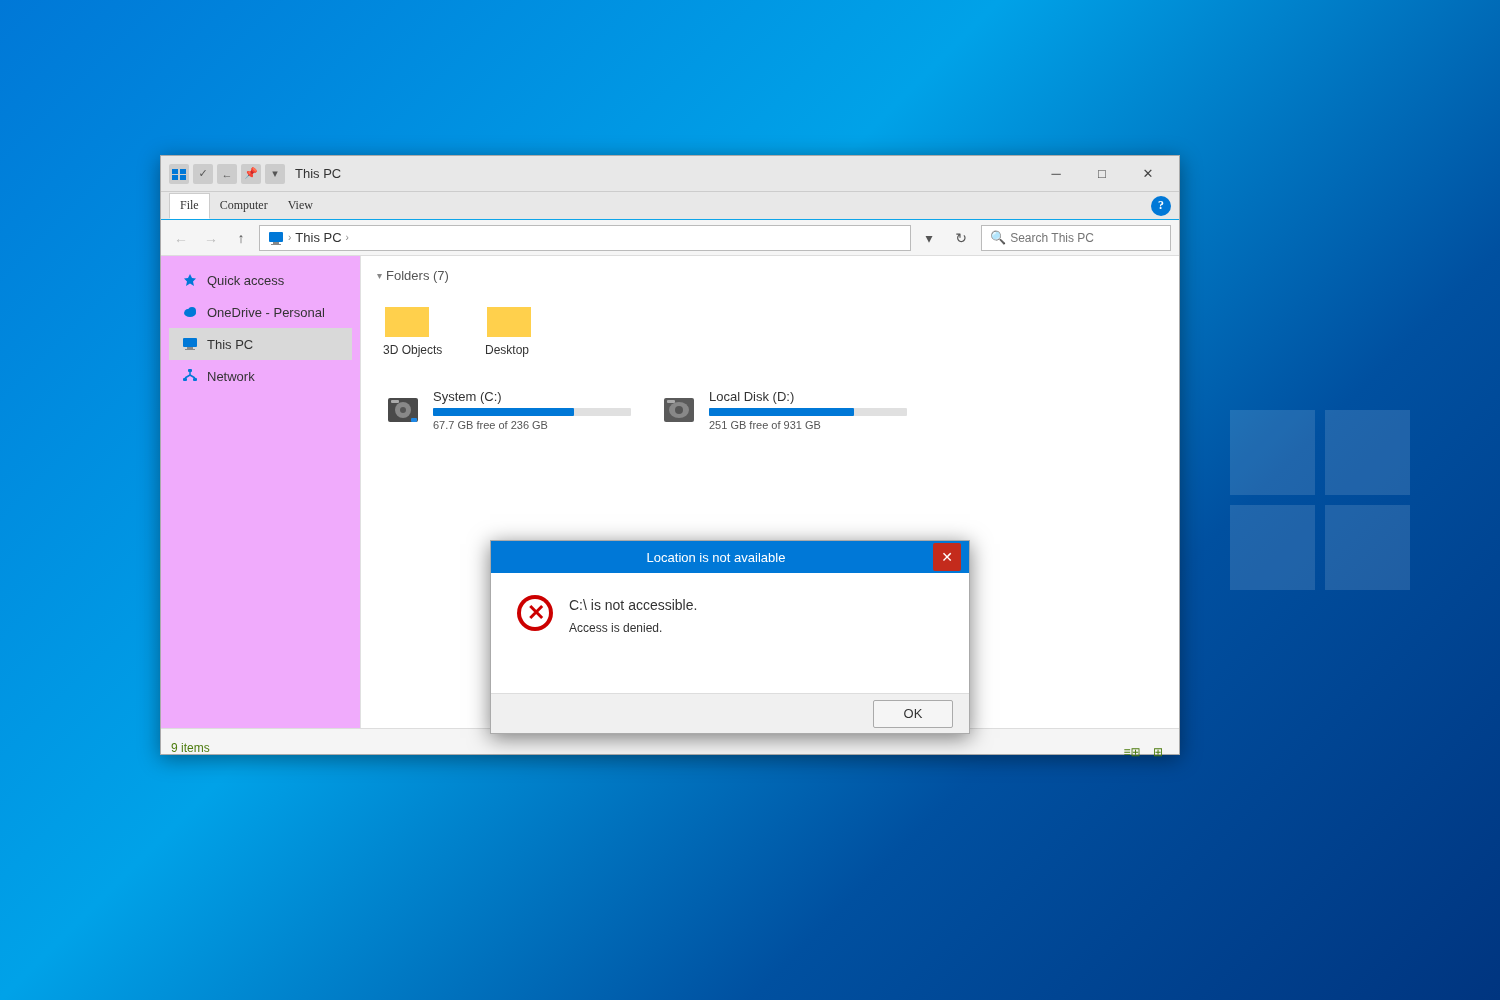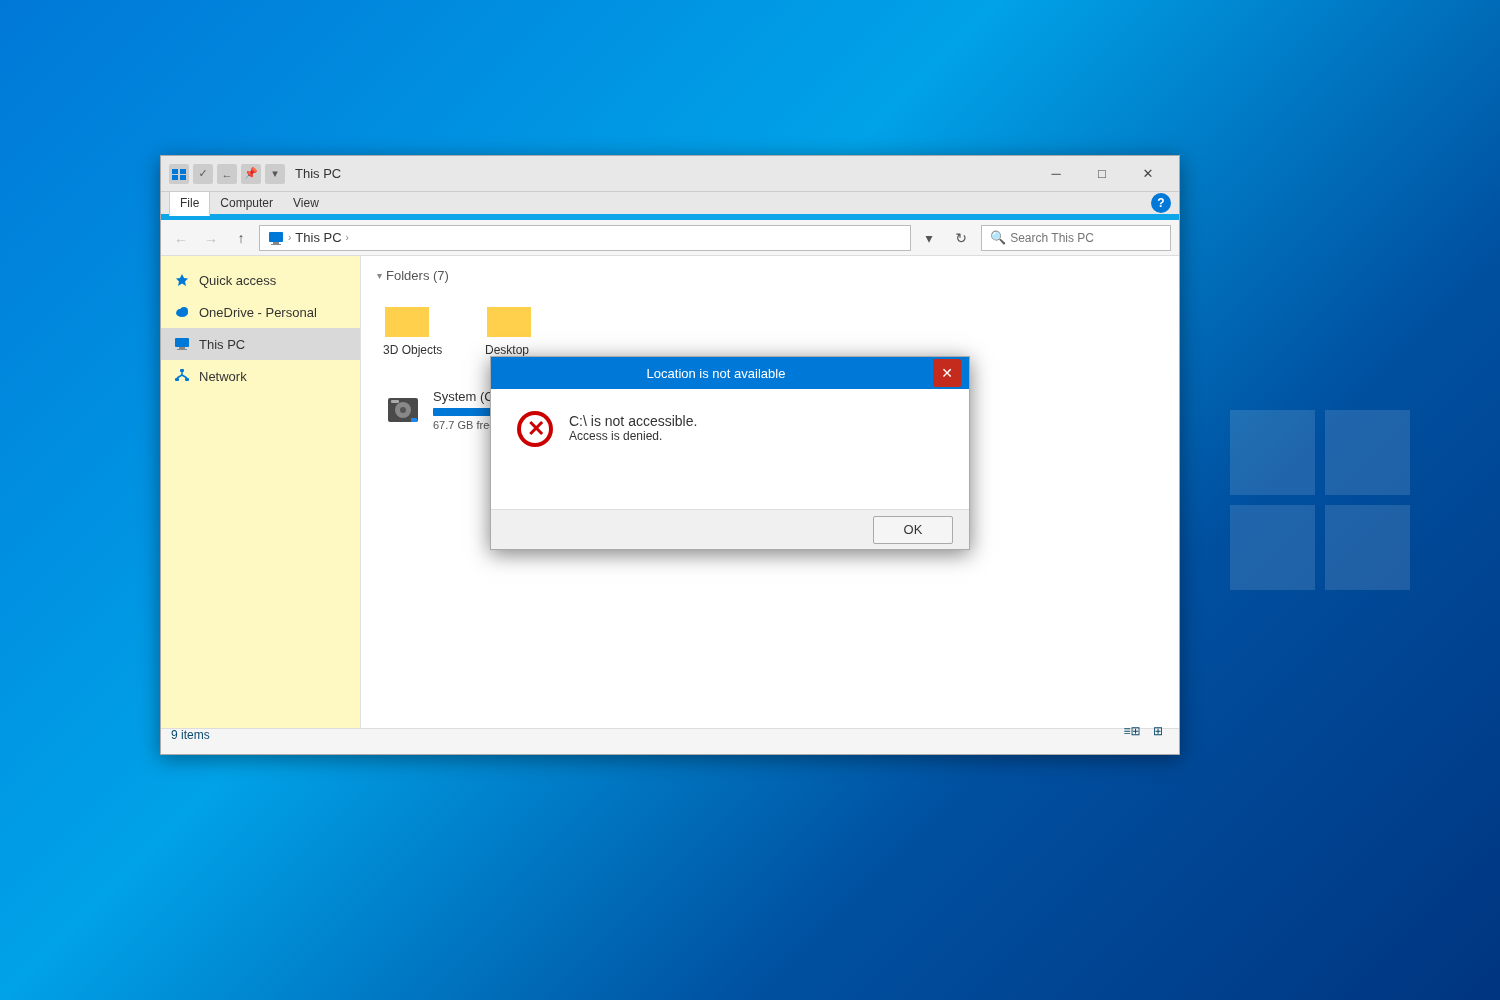--- a/index.html
+++ b/index.html
@@ -87,22 +87,23 @@
       border: none;
     }
 
     
     .menu-bar {
       height: 28px;
       background: #e8e8e8;
       display: flex;
       align-items: center;
       padding: 0 8px;
-      border-bottom: 6px solid #0ea5e9;
-      flex-shrink: 0;
+      border-bottom: 1px solid #0ea5e9;
+      flex-shrink: 0;
+      font-family: Liberation Serif, serif;
     }
     .menu-item {
       padding: 4px 10px;
       font-size: 12px;
       color: #333;
       cursor: pointer;
     }
     .menu-item.active {
       background: #fff;
       border: 1px solid #ccc;
@@ -194,23 +195,23 @@
     
     .content-area {
       display: flex;
       flex: 1;
       overflow: hidden;
     }
 
     
     .sidebar {
       width: 200px;
-      background: #fef9c3;
+      background: #f0abfc;
       border-right: 1px solid #e0e0e0;
-      padding: 8px 0;
+      padding: 8px 8px;
       flex-shrink: 0;
     }
     .sidebar-item {
       height: 32px;
       display: flex;
       align-items: center;
       padding: 0 12px;
       gap: 8px;
       font-size: 13px;
       color: #333;
@@ -314,24 +315,24 @@
       font-size: 11px;
       color: #555;
     }
 
     
     .status-bar {
       height: 26px;
       background: #f5f5f5;
       border-top: 1px solid #ddd;
       display: flex;
-      align-items: flex-end;
+      align-items: flex-start;
       padding: 12px 10px;
       font-size: 12px;
-      color: #0c4a6e;
+      color: #4d7c0f;
       flex-shrink: 0;
     }
     .view-icons {
       margin-left: auto;
       display: flex;
       gap: 4px;
     }
     .view-btn {
       width: 22px;
       height: 22px;
@@ -341,21 +342,21 @@
       cursor: pointer;
       border-radius: 2px;
       font-size: 12px;
     }
 
     
     .modal-overlay {
       position: absolute;
       top: 0; left: 0; right: 0; bottom: 0;
       display: flex;
-      align-items: center;
+      align-items: flex-end;
       justify-content: center;
       pointer-events: none;
       margin-top: 36px;
     }
     .dialog {
       width: 480px;
       background: #fff;
       border: 1px solid #aaa;
       box-shadow: 0 4px 20px rgba(0,0,0,0.5);
       pointer-events: all;
@@ -399,20 +400,21 @@
       margin-bottom: 12px;
     }
     .error-icon {
       width: 40px;
       height: 40px;
       flex-shrink: 0;
     }
     .dialog-messages {
       display: flex;
       flex-direction: column;
+      gap: 8px;
       padding-top: 4px;
     }
     .dialog-msg1 {
       font-size: 14px;
       color: #333;
     }
     .dialog-msg2 {
       font-size: 12px;
       color: #333;
     }

